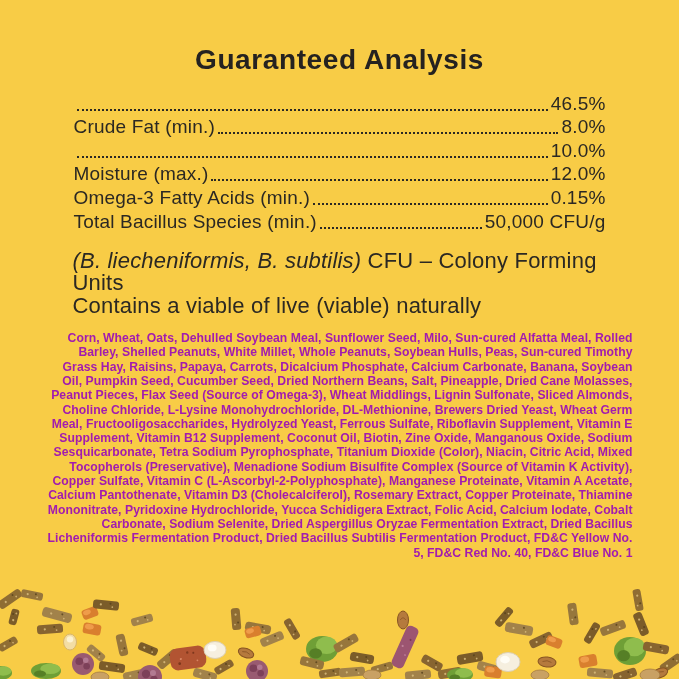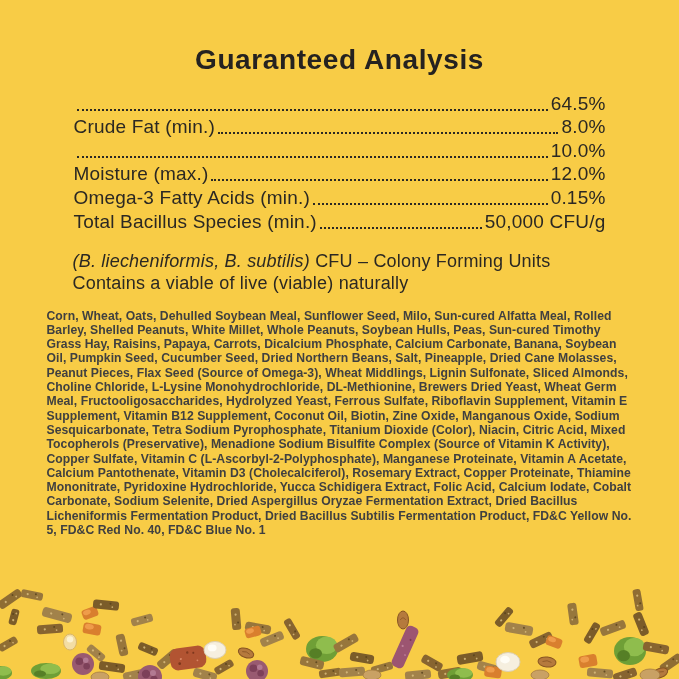--- a/index.html
+++ b/index.html
@@ -11,45 +11,45 @@
             font-weight:bold;letter-spacing:.6px;color:#252220;}
 
   .ga-table{width:532px;margin:15px auto 0 auto;}
   .ga-row{display:flex;align-items:flex-end;height:23.6px;font-size:19px;
           letter-spacing:.2px;white-space:nowrap;}
   .ga-label{flex:0 0 auto;}
   .leader{flex:1 1 auto;border-bottom:2.6px dotted #2b2823;
           margin:0 3px 4px 3px;min-width:10px;}
   .ga-value{flex:0 0 auto;}
 
-  .note{width:534px;margin:17px auto 0 auto;font-size:18px;line-height:22.5px;
+  .note{width:534px;margin:17px auto 0 auto;font-size:22px;line-height:22.5px;
         letter-spacing:.2px;}
   .note em{font-style:italic;}
 
   .ing-title{margin:0;padding-top:21px;text-align:center;font-size:27px;
              font-weight:bold;letter-spacing:.5px;color:#252220;}
 
-  .ingredients{width:586px;margin:14px auto 0 auto;text-align:left;
+  .ingredients{width:586px;margin:14px auto 0 auto;text-align:right;
                font-size:12.2px;font-weight:bold;line-height:14.3px;
-               letter-spacing:.05px;color:#404040;}
+               letter-spacing:.05px;color:#a21caf;}
 
   .food-band{position:absolute;left:0;bottom:0;width:679px;height:92px;
              display:block;}
 </style>
 </head>
 <body>
 
 <div class="page">
 
   <h1 class="ga-title">Guaranteed Analysis</h1>
 
   <div class="ga-table">
     <div class="ga-row">
       <span class="leader"></span>
-      <span class="ga-value">64.5%</span>
+      <span class="ga-value">46.5%</span>
     </div>
     <div class="ga-row">
       <span class="ga-label">Crude Fat (min.)</span>
       <span class="leader"></span>
       <span class="ga-value">8.0%</span>
     </div>
     <div class="ga-row">
       <span class="leader"></span>
       <span class="ga-value">10.0%</span>
     </div>

